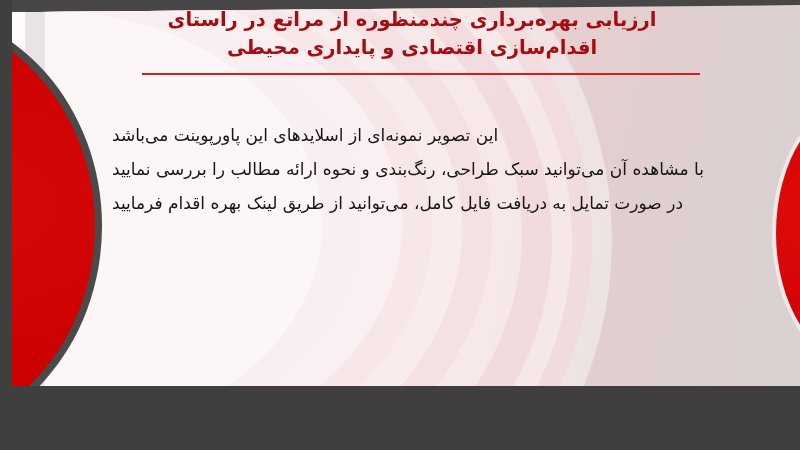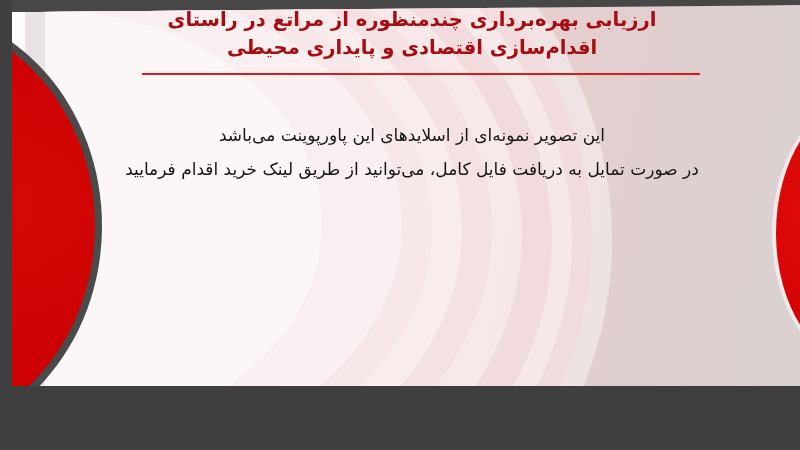--- a/index.html
+++ b/index.html
@@ -152,21 +152,21 @@
     width: 558px;
     height: 2px;
     background: #d21f1f;
   }
 
   #body-block {
     position: absolute;
     right: 100px;
     top: 118px;
     width: 600px;
-    text-align: center;
+    text-align: left;
     direction: rtl;
   }
   .body-line {
     font-family: "DejaVu Sans", "Liberation Sans", sans-serif;
     font-size: 17px;
     line-height: 34px;
     color: #151515;
     white-space: nowrap;
     direction: rtl;
   }
@@ -223,17 +223,18 @@
 
     <div id="title-block">
       <div class="title-line">ارزیابی بهره‌برداری چندمنظوره از مراتع در راستای</div>
       <div class="title-line">اقدام‌سازی اقتصادی و پایداری محیطی</div>
     </div>
 
     <div id="title-rule"></div>
 
     <div id="body-block">
       <div class="body-line">این تصویر نمونه‌ای از اسلایدهای این پاورپوینت می‌باشد</div>
-      <div class="body-line">در صورت تمایل به دریافت فایل کامل، می‌توانید از طریق لینک خرید اقدام فرمایید</div>
+      <div class="body-line">با مشاهده آن می‌توانید سبک طراحی، رنگ‌بندی و نحوه ارائه مطالب را بررسی نمایید</div>
+      <div class="body-line">در صورت تمایل به دریافت فایل کامل، می‌توانید از طریق لینک بهره اقدام فرمایید</div>
     </div>
 
   </div>
 </div>
 
 </body></html>

